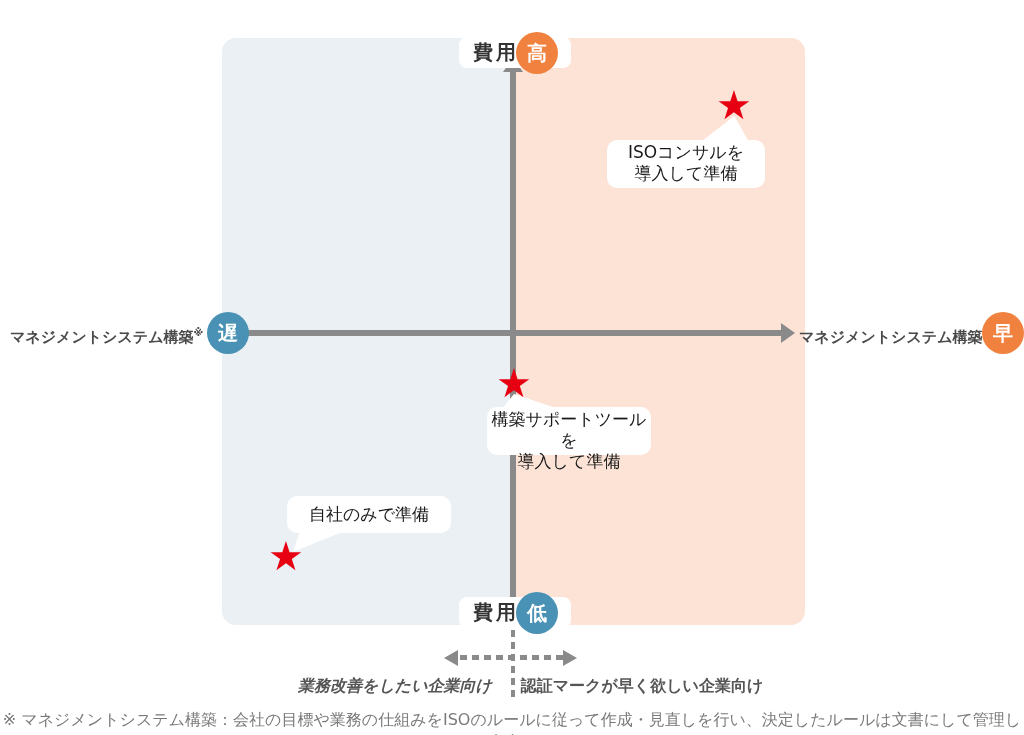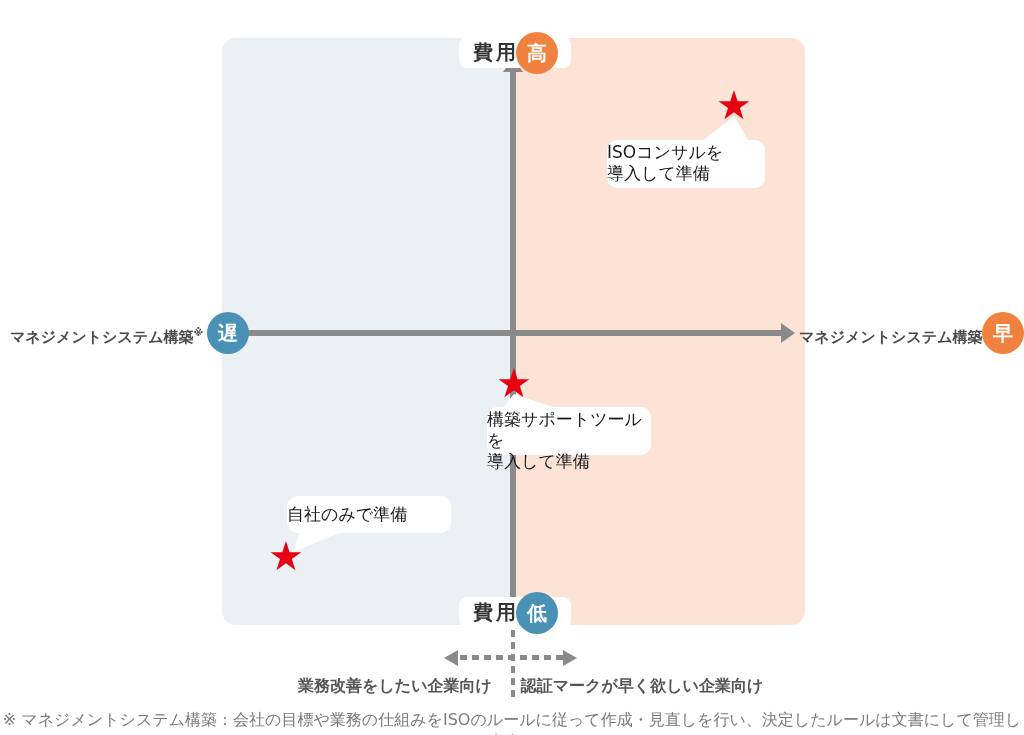--- a/index.html
+++ b/index.html
@@ -31,37 +31,37 @@
   .side-label{font-size:15px;font-weight:700;color:#4a4a4a;white-space:nowrap;z-index:4;line-height:22px;}
   .side-label sup{font-size:10px;}
   .side-label-left{left:10px;top:322px;}
   .side-label-right{left:799px;top:322px;}
   
   .star{width:44px;height:44px;line-height:44px;text-align:center;font-size:40px;color:#e60012;z-index:3;}
   .star-1{left:712px;top:83px;}
   .star-2{left:492px;top:361px;}
   .star-3{left:264px;top:534px;}
   
-  .bubble{background:#ffffff;border-radius:10px;z-index:2;text-align:left;color:#1a1a1a;font-size:17px;}
+  .bubble{background:#ffffff;border-radius:10px;z-index:2;text-align:center;color:#1a1a1a;font-size:17px;}
   .bubble .line{display:block;line-height:21px;}
   .bubble-1{left:607px;top:140px;width:158px;height:48px;padding-top:2px;box-sizing:border-box;}
   .bubble-2{left:487px;top:407px;width:164px;height:48px;padding-top:2px;box-sizing:border-box;}
   .bubble-3{left:287px;top:496px;width:164px;height:37px;line-height:37px;}
   .tail{background:#ffffff;z-index:2;}
   .tail-1{left:698px;top:116px;width:52px;height:28px;clip-path:polygon(0% 100%,70% 0%,100% 100%);}
   .tail-2{left:498px;top:394px;width:64px;height:16px;clip-path:polygon(5% 100%,25% 0%,100% 100%);}
   .tail-3{left:288px;top:530px;width:62px;height:22px;clip-path:polygon(8% 100%,20% 0%,95% 0%);}
   
   .dash-v{left:511px;top:630px;width:4px;height:68px;background:repeating-linear-gradient(to bottom,#8a8a8a 0 7px,transparent 7px 12px);z-index:1;}
   .dash-h{left:460px;top:655px;width:104px;height:5px;background:repeating-linear-gradient(to right,#8a8a8a 0 7px,transparent 7px 12px);z-index:1;}
   .dash-arrow-left{left:444px;top:650px;width:0;height:0;border-top:8px solid transparent;border-bottom:8px solid transparent;border-right:14px solid #8a8a8a;}
   .dash-arrow-right{left:563px;top:650px;width:0;height:0;border-top:8px solid transparent;border-bottom:8px solid transparent;border-left:14px solid #8a8a8a;}
   
   .segment-label{font-size:16px;font-weight:700;color:#555;text-align:center;white-space:nowrap;z-index:1;}
-  .segment-left{left:265px;top:676px;width:260px;}
+  .segment-left{left:265px;top:676px;width:260px;font-style:italic;}
   .segment-right{left:518px;top:676px;width:248px;}
   .footnote{left:0;top:710px;width:1024px;text-align:center;font-size:16px;font-weight:400;color:#7a7a7a;z-index:1;}
 </style>
 </head>
 <body>
 
 <div class="canvas">
 
   <div class="abs panel-left"></div>
   <div class="abs panel-right"></div>

